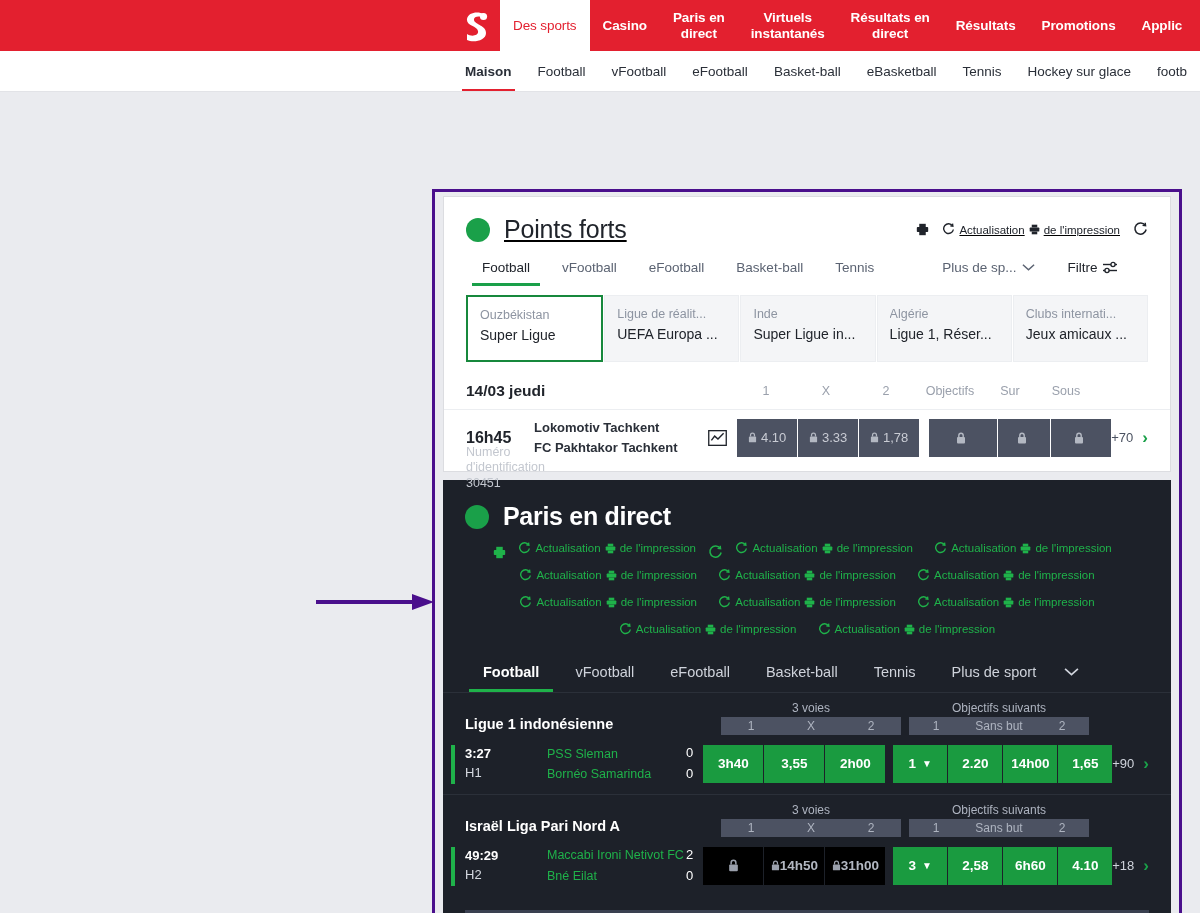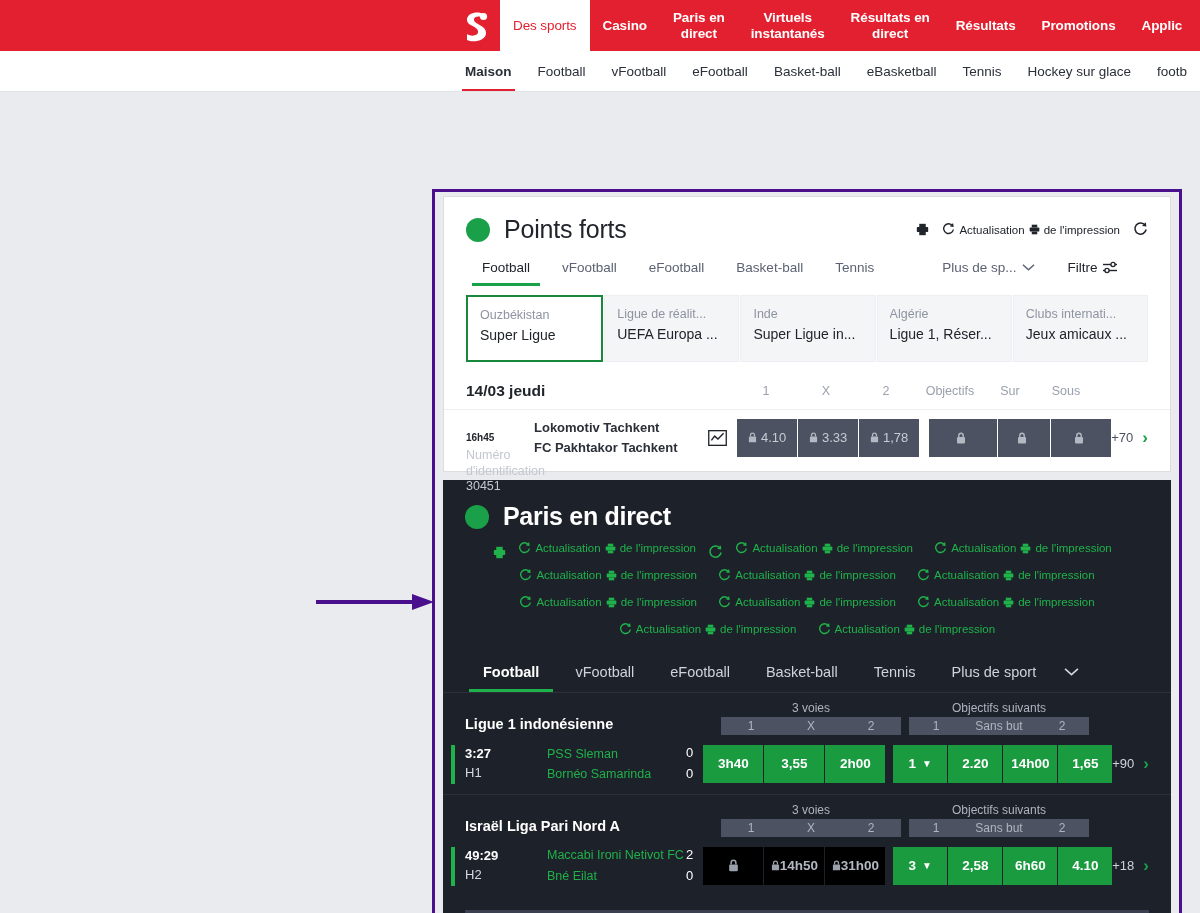--- a/index.html
+++ b/index.html
@@ -63,21 +63,21 @@
   .annot-arrow {
     position: absolute; left: 316px; top: 500px;
     width: 118px; height: 20px; z-index: 41;
   }
 
   .content { position: absolute; left: 443px; top: 104px; width: 728px; }
 
   
   .hl-card { background: #ffffff; border: 1px solid #dcdde1; }
   .hl-head {
-    display: flex; align-items: center; padding: 18px 22px 6px 22px;
+    display: flex; align-items: center; padding: 18px 22px 6px 22px; text-decoration: underline;
   }
   .dot-green {
     width: 24px; height: 24px; border-radius: 50%;
     background: #1aa049; flex: none; margin-right: 14px;
   }
   .hl-title { font-size: 25px; color: #20242b; font-weight: normal; letter-spacing: -0.2px;}
   .hl-head-actions {
     margin-left: auto; display: flex; align-items: center; gap: 13px;
     color: #20242b; font-size: 11.5px;
   }
@@ -120,21 +120,21 @@
   }
   .hl-date { font-size: 15.5px; font-weight: bold; color: #20242b; }
   .hl-cols { margin-left: auto; display: flex; align-items: center; }
   .hl-col { font-size: 12.5px; color: #9aa0ac; text-align: center; }
   .c-1 { width: 60px; } .c-x { width: 60px; } .c-2 { width: 60px; }
   .c-obj { width: 68px; } .c-sur { width: 52px; } .c-sous { width: 60px; }
   .c-tail { width: 52px; }
 
   .hl-row { display: flex; align-items: center; padding: 8px 22px 14px 22px; }
   .hl-time-col { width: 56px; flex: none; position: relative; }
-  .hl-time { font-size: 10px; font-weight: bold; color: #20242b; }
+  .hl-time { font-size: 16px; font-weight: bold; color: #20242b; }
   .hl-id {
     font-size: 12.5px; color: #c3c7cf; line-height: 1.25;
     width: 66px; position: absolute; top: 16px; left: 0;
   }
   .hl-teams { margin-left: 12px; width: 220px; position: relative; z-index: 2;}
   .hl-team { font-size: 13px; color: #2a2f38; line-height: 1.5; font-weight: bold; }
   .hl-stat { width: 42px; display: flex; justify-content: center; color: #20242b; }
   .odds-group { display: flex; gap: 1px; margin-left: 4px; }
   .odd-btn {
     background: #4c5262; color: #c9ccd4; height: 38px;

